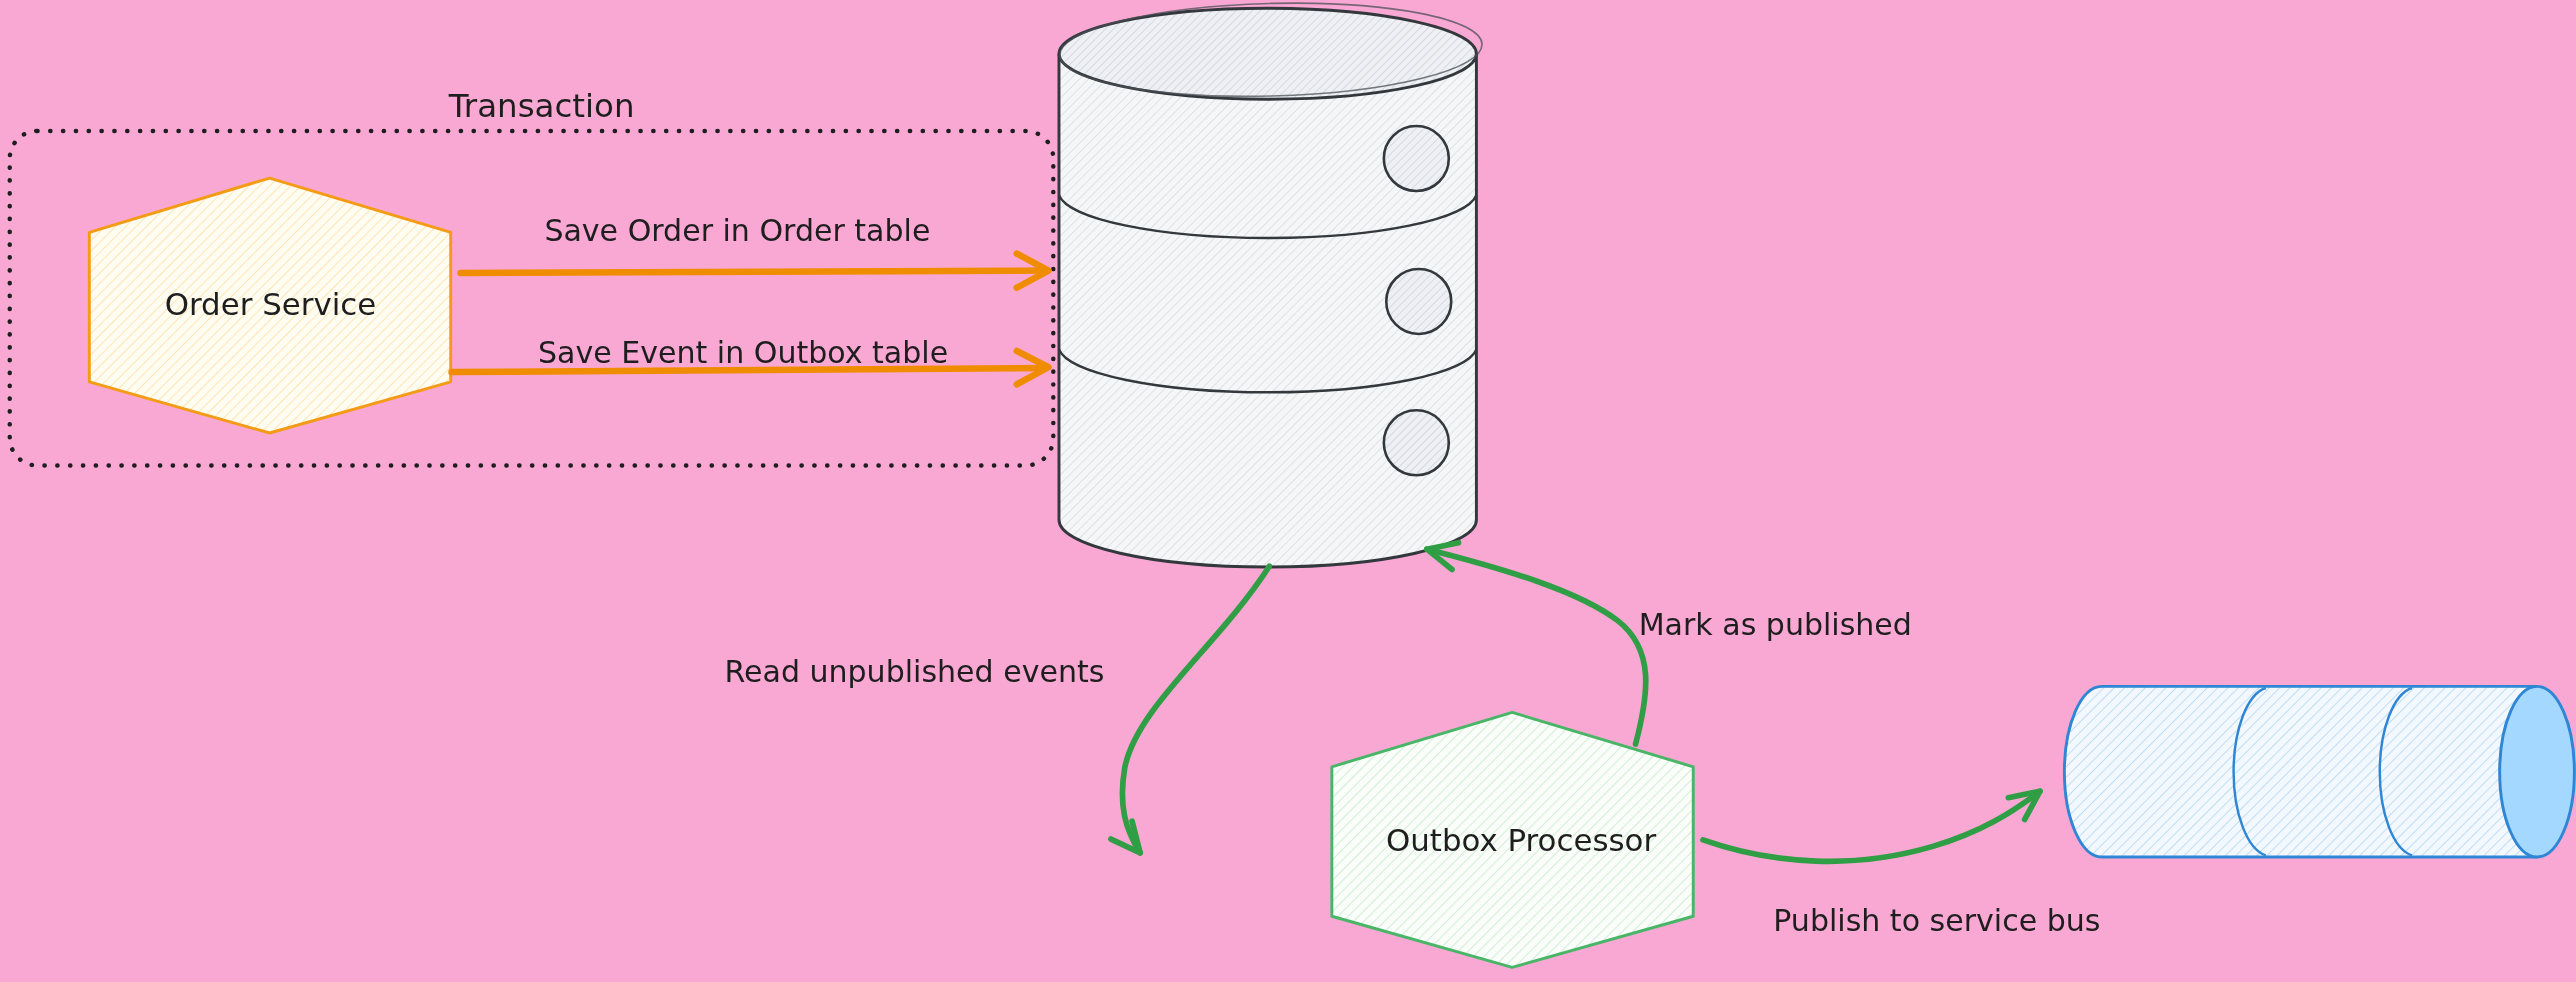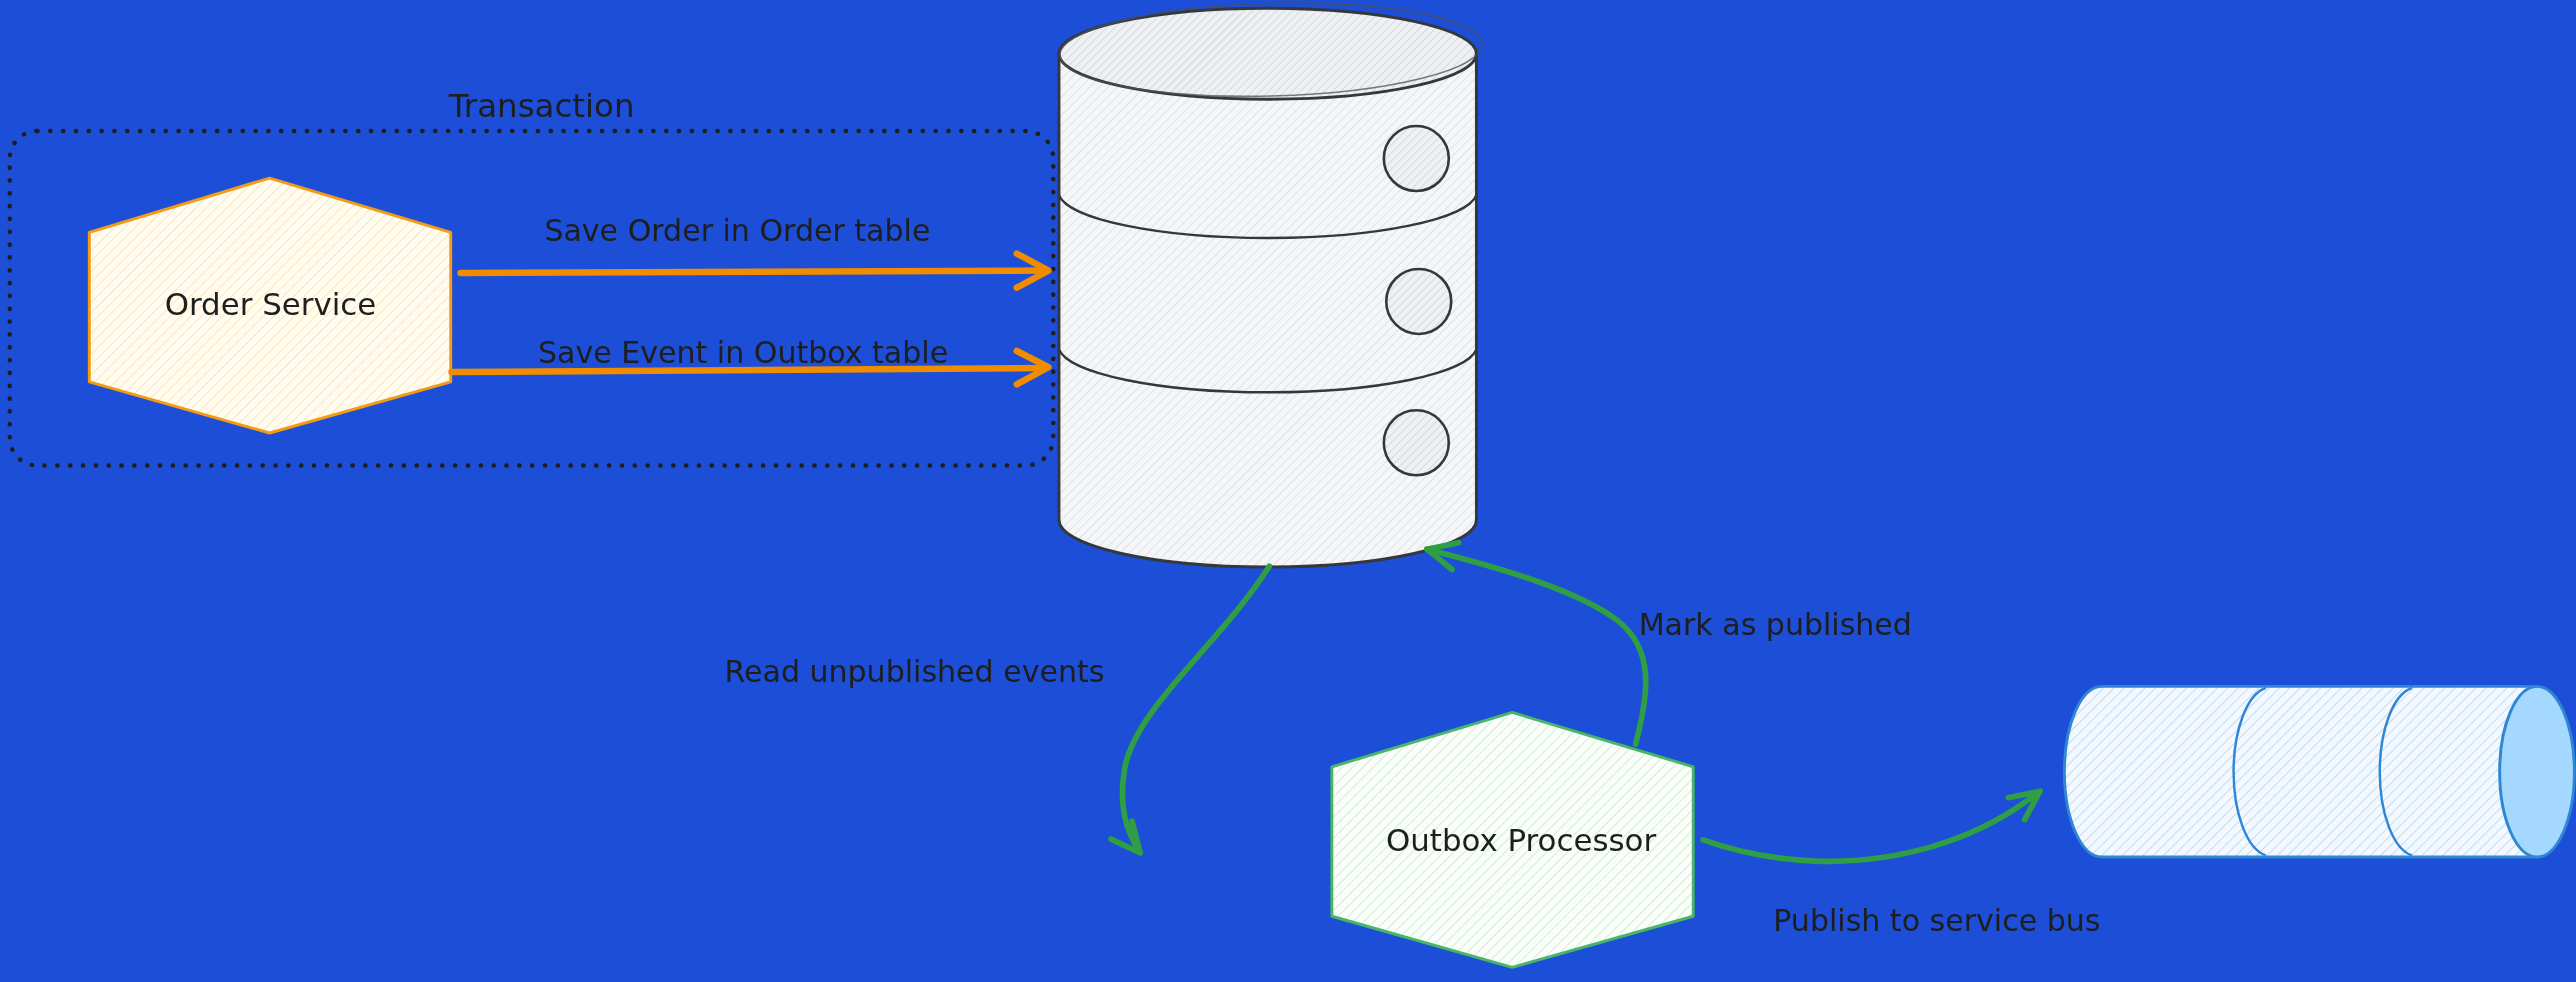--- a/index.html
+++ b/index.html
@@ -6,21 +6,21 @@
   html, body {
     margin: 0;
     padding: 0;
     background: #ffffff;
     font-family: "DejaVu Sans", "Liberation Sans", sans-serif;
   }
   .canvas-wrap {
     position: relative;
     width: 2576px;
     height: 983px;
-    background: #1d4ed8;
+    background: #f9a8d4;
     overflow: hidden;
   }
   svg { display: block; }
   text {
     fill: #1e1e1e;
     font-family: "DejaVu Sans", "Liberation Sans", sans-serif;
   }
   .node-label   { font-size: 38px; }
   .edge-label   { font-size: 37px; }
   .group-label  { font-size: 40px; }

